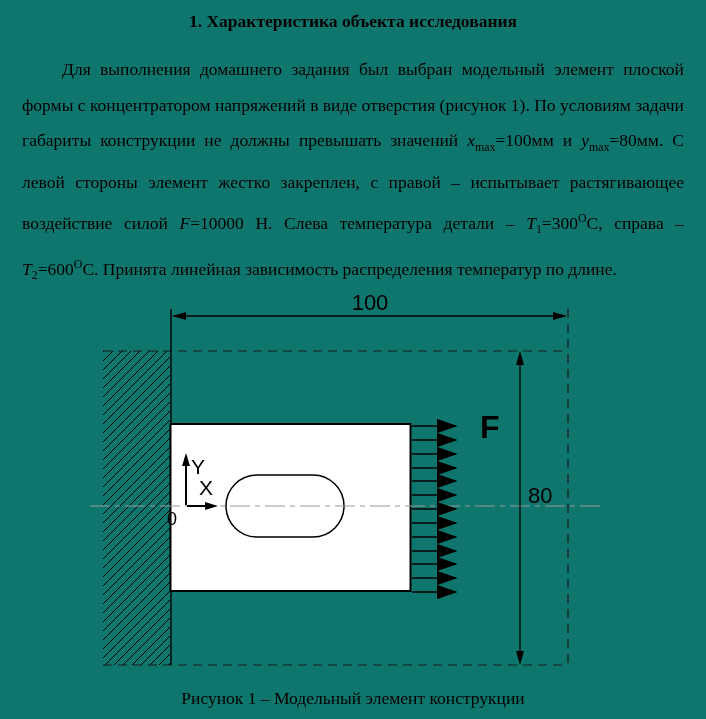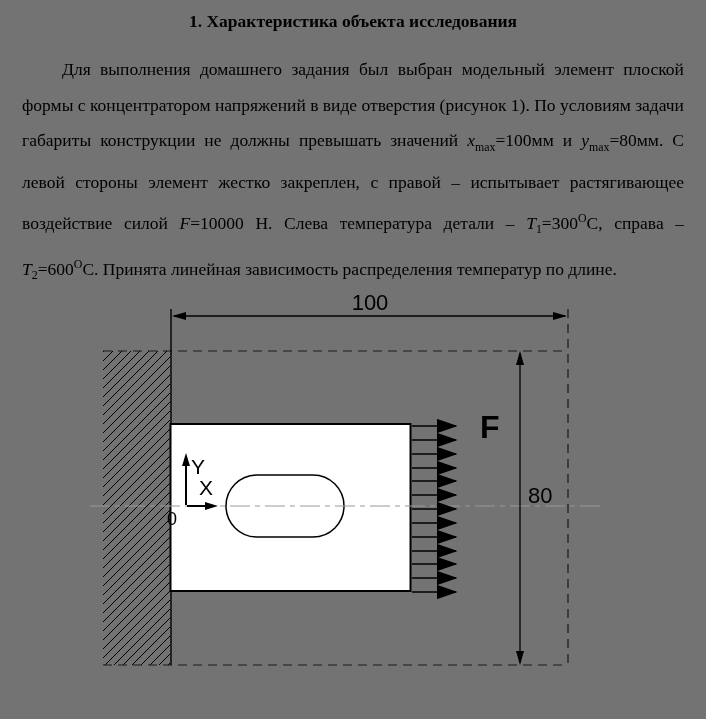--- a/index.html
+++ b/index.html
@@ -1,19 +1,19 @@
 <!DOCTYPE html>
 <html><head>
 <meta charset="utf-8">
 <style>
   html,body{margin:0;padding:0;background:#ffffff;}
   .page{
     position:relative;
     width:706px;height:719px;
-    background:#737373;
+    background:#0f766e;
     overflow:hidden;
     font-family:"Liberation Serif", serif;
     color:#000;
   }
   .title{
     margin:6px 22px 0 22px;
     font-size:17.5px;
     font-weight:bold;
     text-align:center;
     line-height:30px;
@@ -112,14 +112,15 @@
 
       <g>
         <line x1="520" y1="339" x2="520" y2="649" stroke="#000" stroke-width="1.3"></line>
         <polygon points="520,337 516,351 524,351" fill="#000"></polygon>
         <polygon points="520,651 516,637 524,637" fill="#000"></polygon>
         <text x="528" y="489" class="dim-text">80</text>
       </g>
     </svg>
   </div>
 
+  <div class="caption">Рисунок 1 –  Модельный элемент конструкции</div>
 
 </div>
 
 </body></html>

